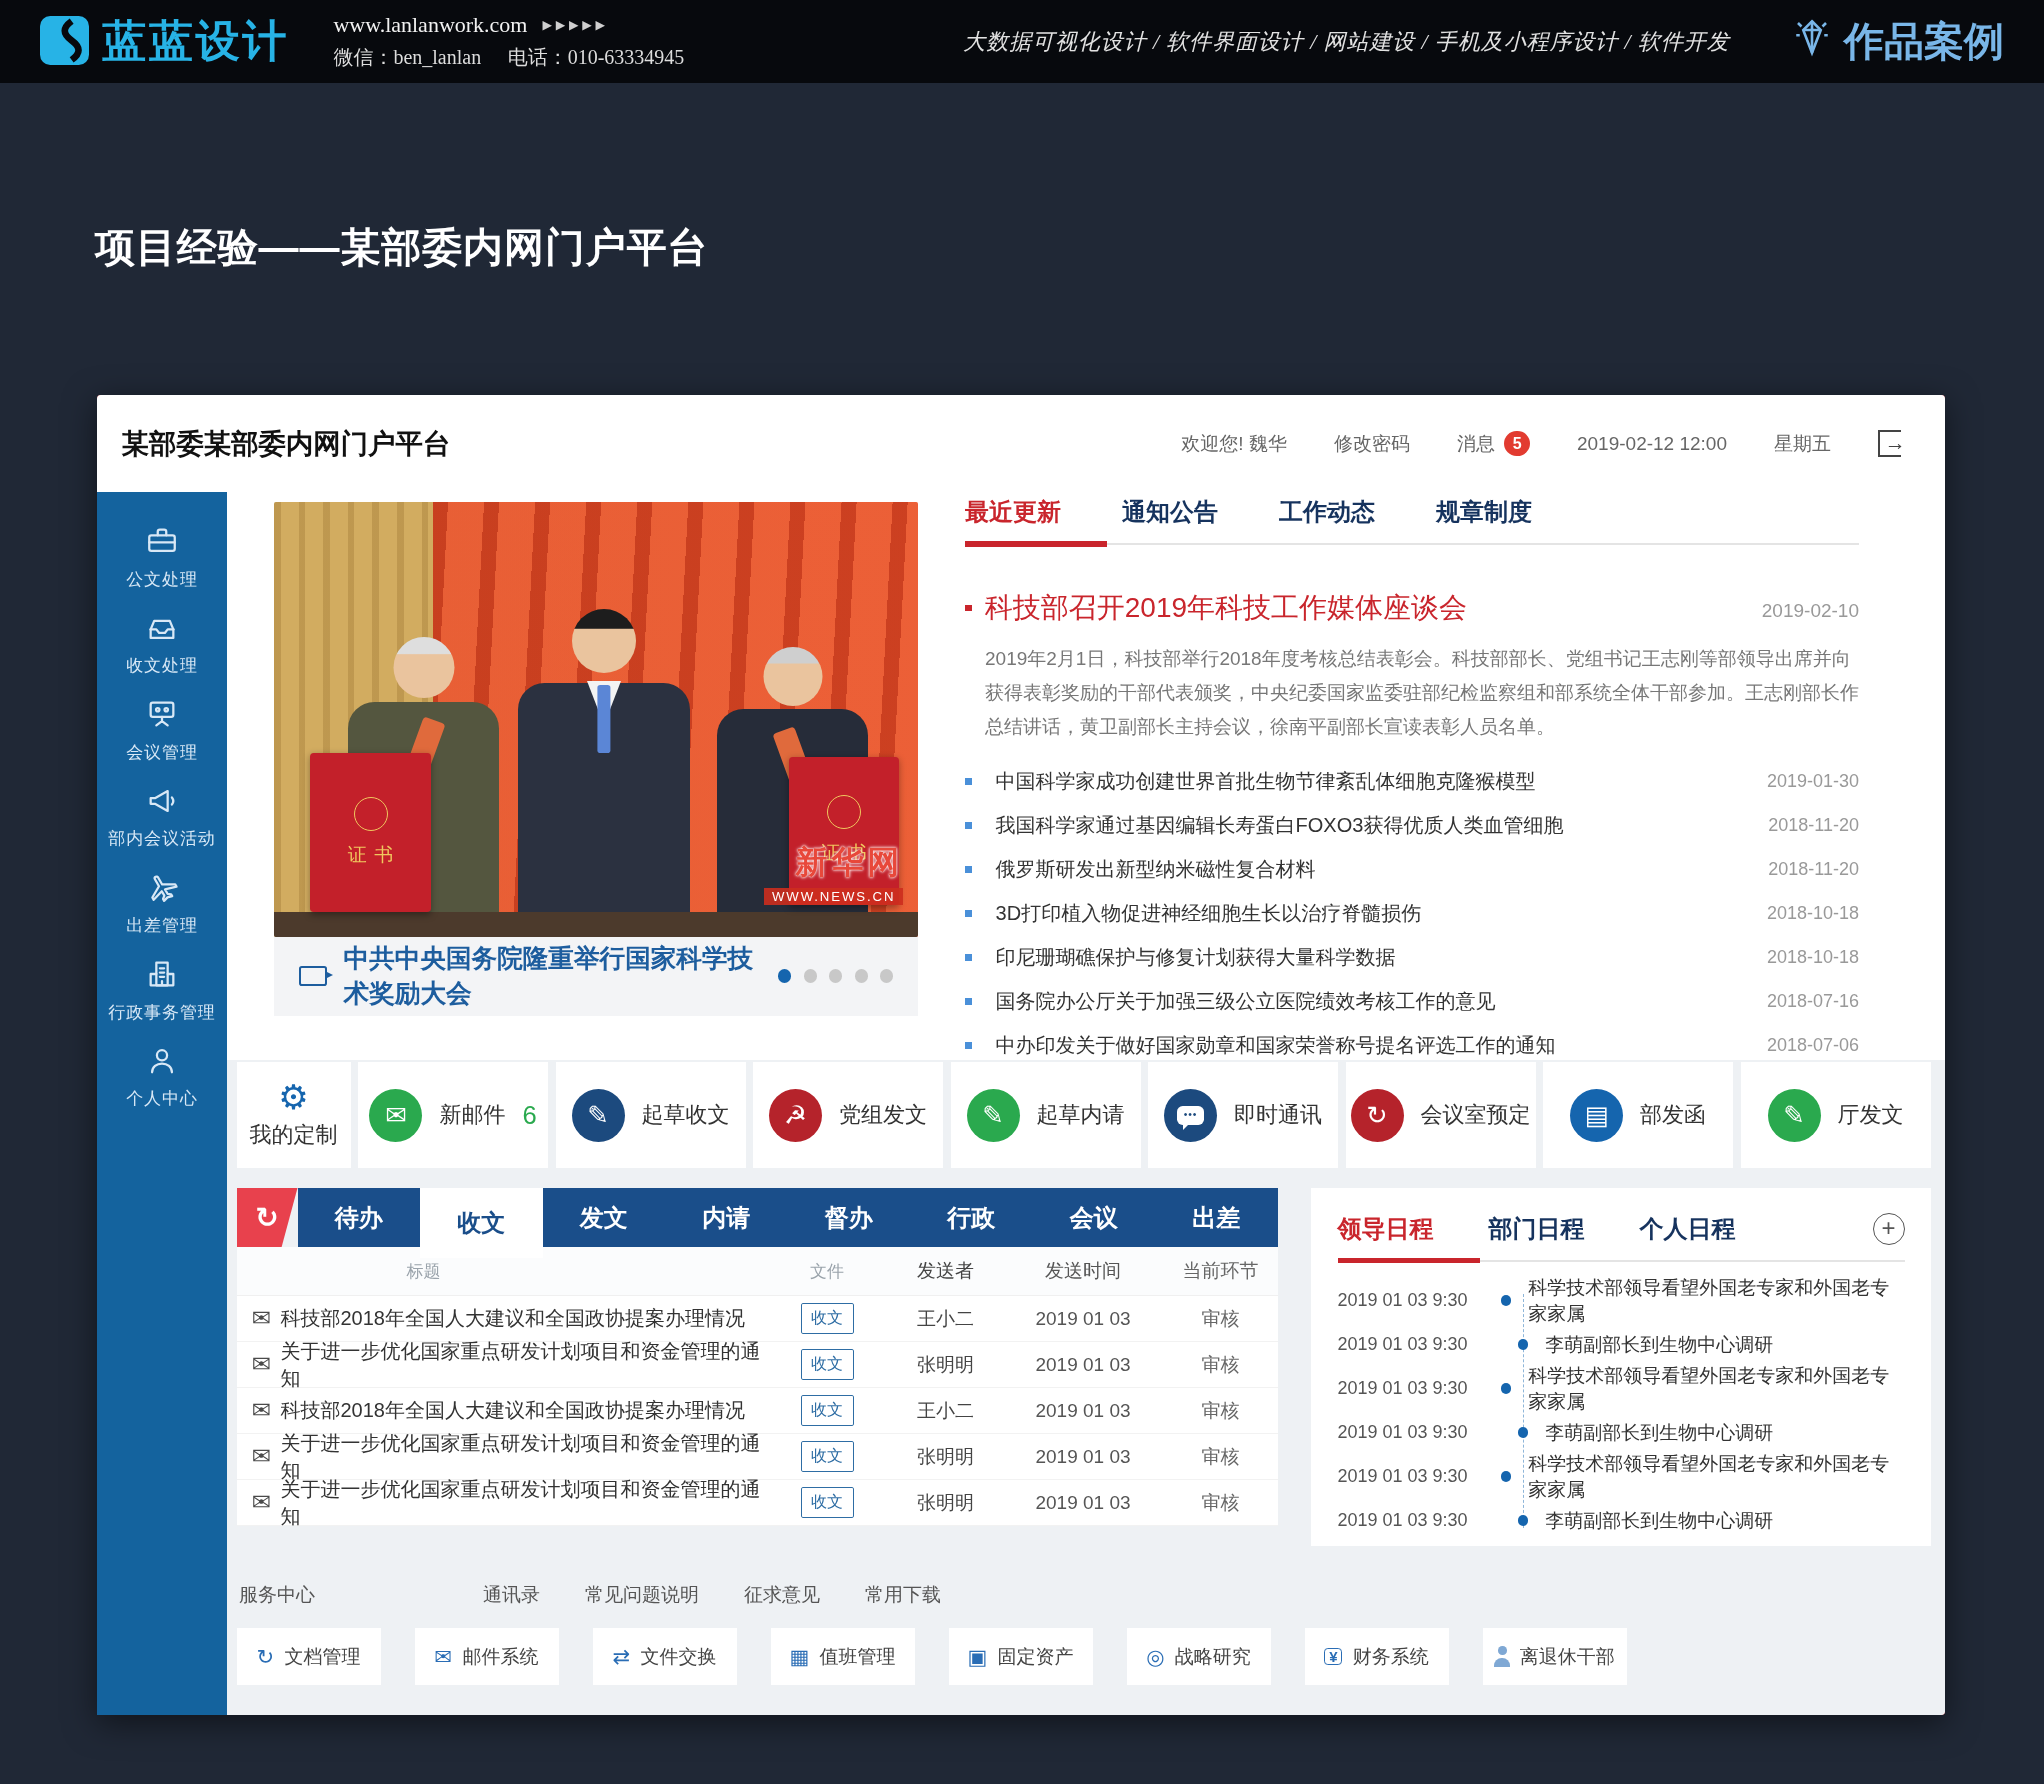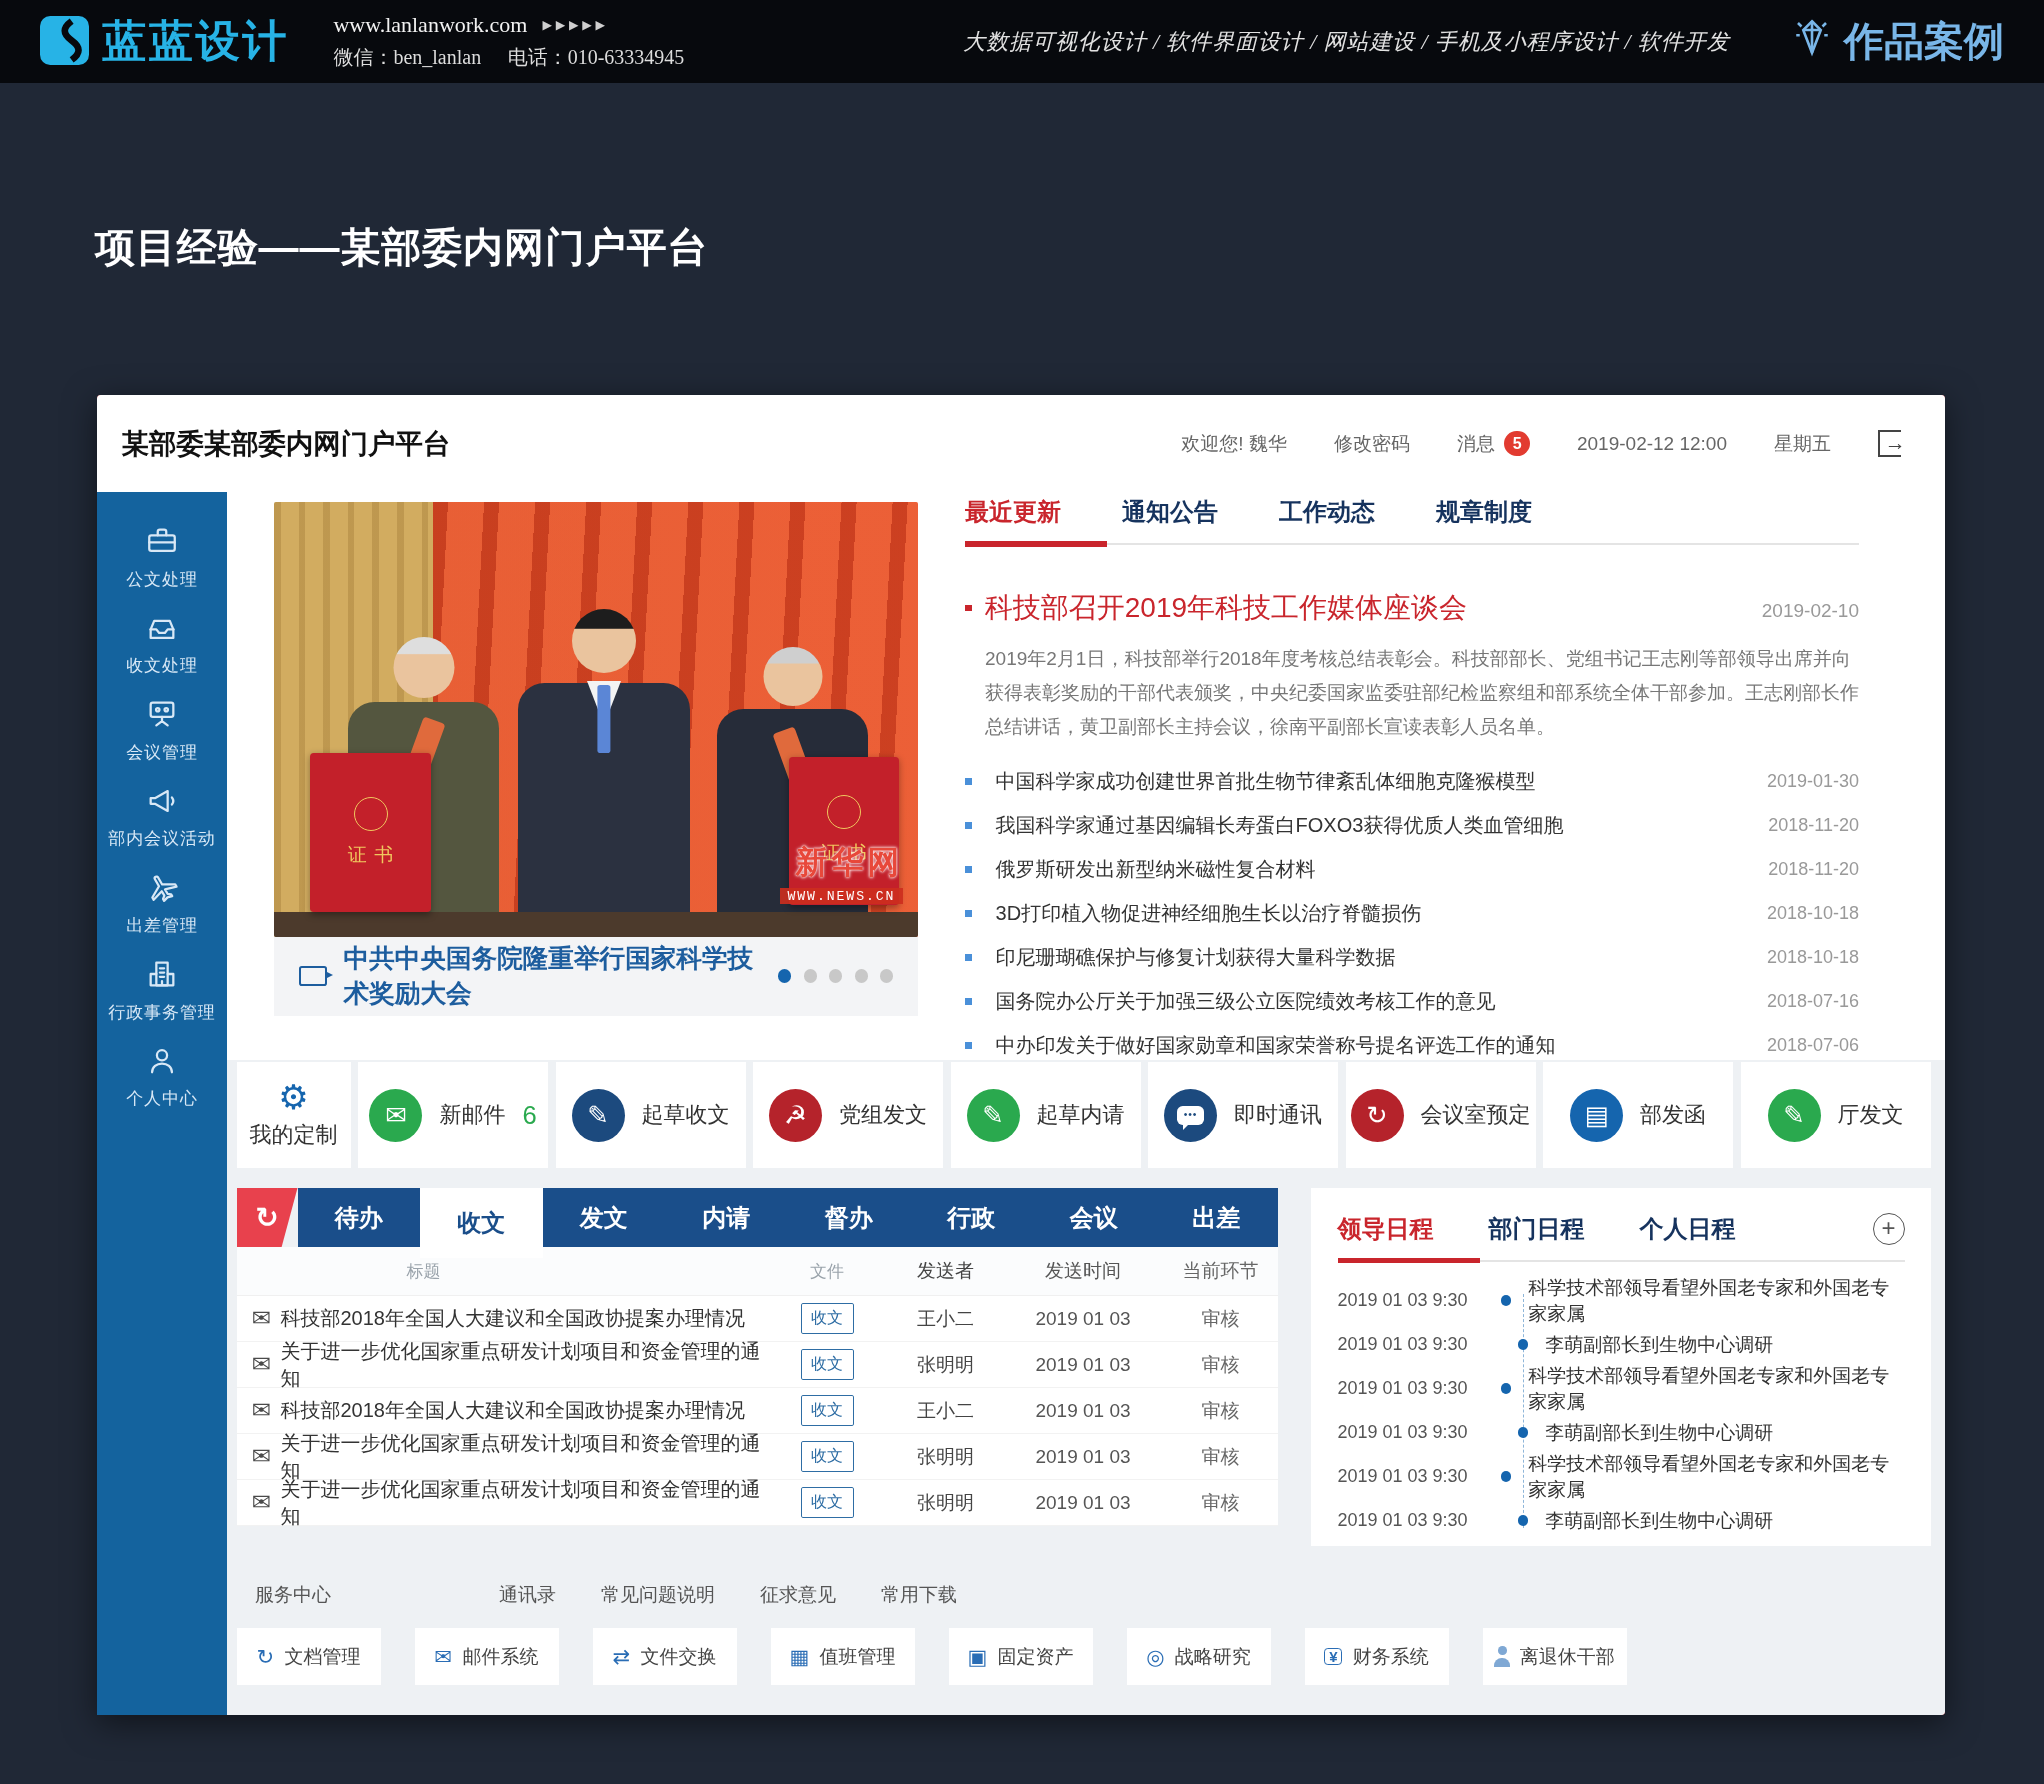--- a/index.html
+++ b/index.html
@@ -39,21 +39,21 @@
   .side-item svg{width:34px;height:34px;stroke:#d8e8f6;fill:none;stroke-width:1.6;stroke-linecap:round;stroke-linejoin:round;}
   .side-label{font-size:17px;margin-top:6.6px;letter-spacing:0.9px;text-align:center;}
 
   
   .portal-content{position:absolute;left:130px;top:97px;right:0;bottom:0;background:#eef1f4;overflow:hidden;border-radius:0 0 3.8px 0;}
   .white-strip{position:absolute;top:0;left:0;right:0;height:568px;background:#fff;}
 
   
   .carousel{position:absolute;left:47px;top:9.5px;width:644px;}
   .photo{height:435px;position:relative;overflow:hidden;border-radius:1.9px;
-         background:linear-gradient(90deg,#d2ac60 0,#d2ac60 159px,#e04f2c 159px,#e6502e 100%);font-family:Liberation Mono, monospace;}
+         background:linear-gradient(90deg,#d2ac60 0,#d2ac60 159px,#e04f2c 159px,#e6502e 100%);}
   .photo::before{content:"";position:absolute;left:159px;top:0;right:0;bottom:0;
          background:repeating-linear-gradient(93deg,rgba(150,30,5,.32) 0 15px,rgba(255,140,80,.26) 15px 51px);}
   .photo::after{content:"";position:absolute;left:0;top:0;width:159px;bottom:0;
          background:repeating-linear-gradient(90deg,rgba(120,80,20,.22) 0 6.6px,rgba(255,255,255,0) 6.6px 24.6px);}
   .dais{position:absolute;left:0;right:0;bottom:0;height:24.6px;background:#4c3a2c;z-index:3;}
   .fig{position:absolute;bottom:9.5px;z-index:2;}
   .f-body{position:absolute;bottom:0;left:0;right:0;border-radius:26.5px 26.5px 0 0;}
   .f-head{position:absolute;left:50%;transform:translateX(-50%);border-radius:50%;}
   .fig-left{left:74px;width:151px;height:290px;}
   .fig-left .f-body{height:225px;background:#54563f;}
@@ -150,21 +150,21 @@
   .sch-plus{margin-left:auto;width:32px;height:32px;border:1.9px solid #555;border-radius:50%;color:#555;
         font-size:24px;line-height:28px;text-align:center;font-weight:normal;cursor:pointer;}
   .sch-list{margin-top:17px;position:relative;}
   .sch-list::before{content:"";position:absolute;left:185px;top:15px;bottom:15px;border-left:1.9px dashed #8fb6d9;}
   .sch-item{display:flex;align-items:center;height:44px;position:relative;}
   .s-date{width:168px;color:#555;font-size:18px;}
   .s-dot{width:10.4px;height:10.4px;border-radius:50%;background:#1565ae;margin:0 17px 0 12.3px;position:relative;z-index:1;flex:none;}
   .s-title{color:#333;font-size:19px;}
 
   
-  .footer-links{position:absolute;left:28px;top:1090px;display:flex;gap:45px;font-size:19px;color:#555;}
+  .footer-links{position:absolute;left:12px;top:1090px;display:flex;gap:45px;font-size:19px;color:#555;}
   .fl-first{margin-right:123px;}
   .footer-links span{cursor:pointer;}
   .footer-apps{position:absolute;left:9.5px;top:1136px;display:flex;gap:34px;}
   .app-btn{width:144px;height:57px;background:#fff;display:flex;align-items:center;justify-content:center;gap:10.4px;
         font-size:19px;color:#444;cursor:pointer;}
   .app-icon{color:#2a6db5;font-size:21px;line-height:1;}
   .yen-glyph{border:1.9px solid #2a6db5;border-radius:3.8px;padding:0 3.8px;font-size:15px;font-weight:bold;}
   .person-glyph{position:relative;width:15px;height:21px;}
   .person-glyph::before{content:"";position:absolute;left:3.8px;top:0;width:8.5px;height:8.5px;border-radius:50%;background:#7fa8d4;}
   .person-glyph::after{content:"";position:absolute;left:0;bottom:0;width:16px;height:9.5px;border-radius:7.6px 7.6px 0 0;background:#7fa8d4;}

